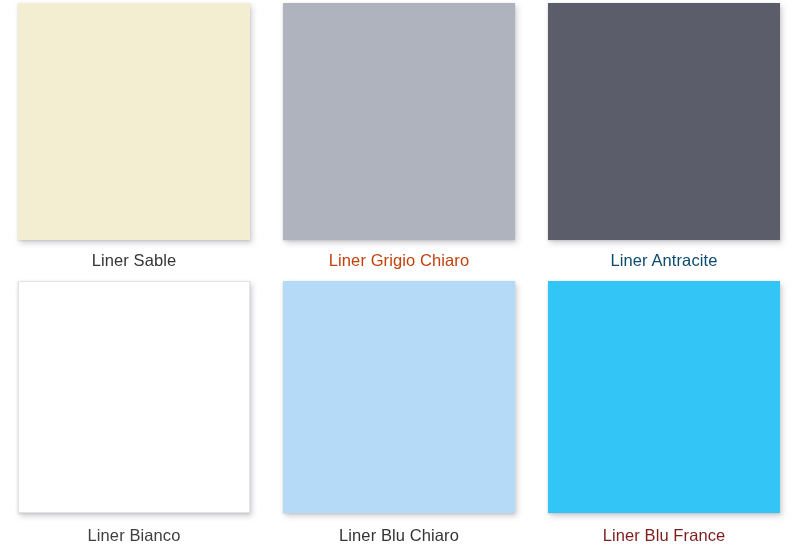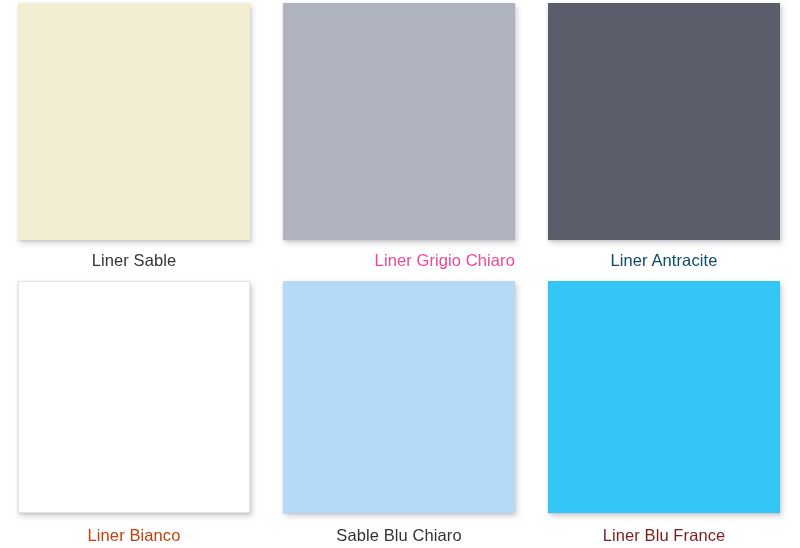--- a/index.html
+++ b/index.html
@@ -85,36 +85,36 @@
 <div id="swatch-gallery" style="background-color: rgb(255, 255, 255);">
   <div class="swatch-grid">
 
     <div class="swatch-cell row-1">
       <div class="swatch-chip" style="background-color: rgb(243, 238, 210);"></div>
       <div class="swatch-label" style="color: rgb(51, 52, 54);">Liner Sable</div>
     </div>
 
     <div class="swatch-cell row-1">
       <div class="swatch-chip" style="background-color: rgb(174, 179, 190);"></div>
-      <div class="swatch-label" style="color: #ec4899; text-align: right;">Liner Grigio Chiaro</div>
+      <div class="swatch-label" style="color: #c2410c;">Liner Grigio Chiaro</div>
     </div>
 
     <div class="swatch-cell row-1">
       <div class="swatch-chip" style="background-color: rgb(92, 93, 106);"></div>
       <div class="swatch-label" style="color: #0c4a6e;">Liner Antracite</div>
     </div>
 
     <div class="swatch-cell row-2">
       <div class="swatch-chip bordered" style="background-color: rgb(255, 255, 255);"></div>
-      <div class="swatch-label" style="color: #c2410c;">Liner Bianco</div>
+      <div class="swatch-label" style="color: #404040;">Liner Bianco</div>
     </div>
 
     <div class="swatch-cell row-2">
       <div class="swatch-chip" style="background-color: rgb(180, 218, 247);"></div>
-      <div class="swatch-label" style="color: rgb(51, 52, 54);">Sable Blu Chiaro</div>
+      <div class="swatch-label" style="color: rgb(51, 52, 54);">Liner Blu Chiaro</div>
     </div>
 
     <div class="swatch-cell row-2">
       <div class="swatch-chip" style="background-color: rgb(51, 197, 245);"></div>
       <div class="swatch-label" style="color: #7f1d1d;">Liner Blu France</div>
     </div>
 
   </div>
 </div>
 

